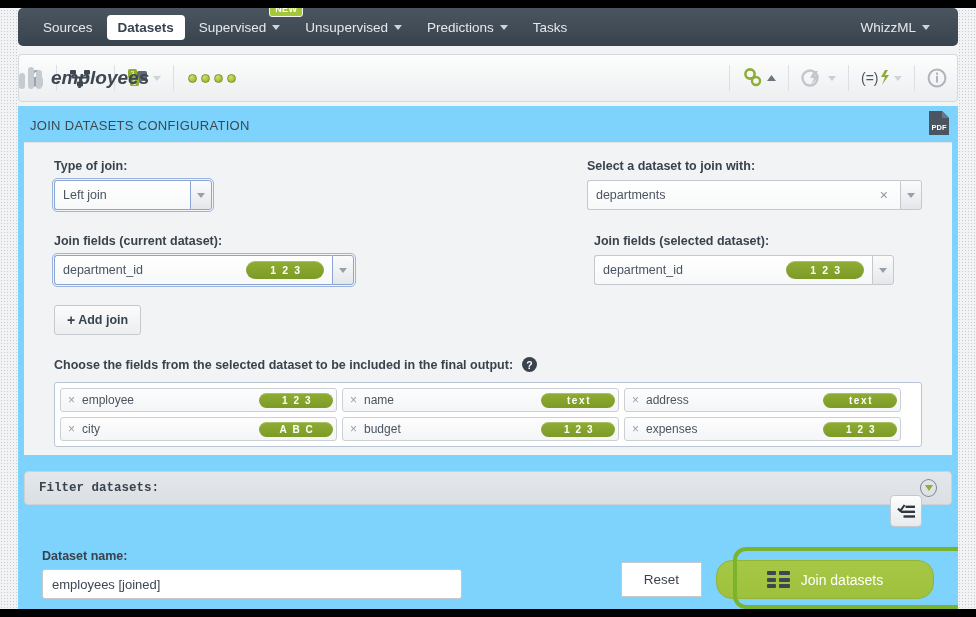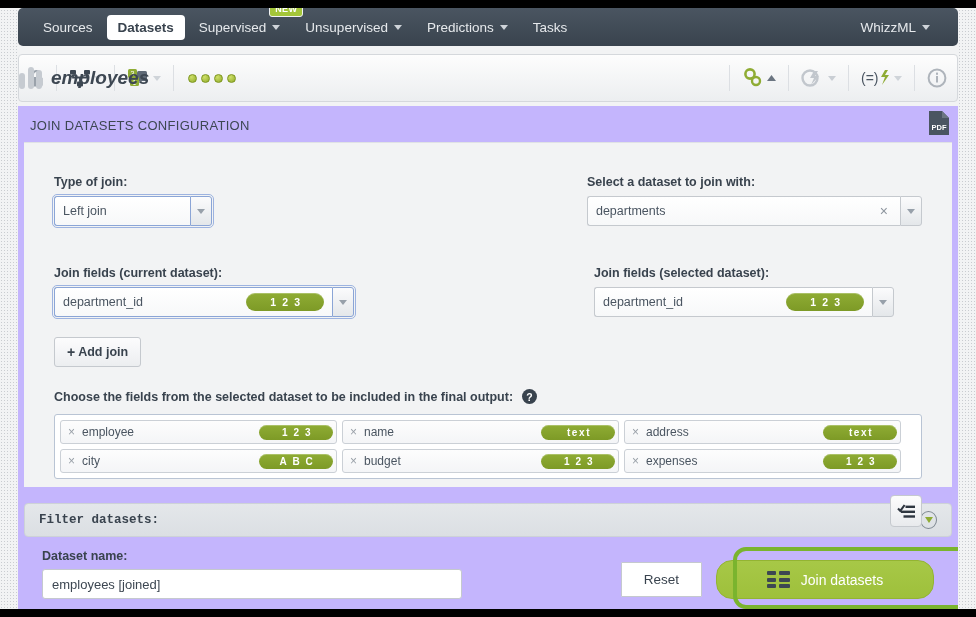--- a/index.html
+++ b/index.html
@@ -88,38 +88,38 @@
   .ds-icon i { display: block; width: 6px; background: #c6cbd1; border-radius: 3px; }
   .ds-icon i:nth-child(1) { height: 16px; }
   .ds-icon i:nth-child(2) { height: 22px; }
   .ds-icon i:nth-child(3) { height: 19px; }
   .tb-title-text { font-size: 19px; font-weight: bold; color: #3d4752; }
   .tb-right { margin-left: auto; display: flex; align-items: center; }
 
   
   .content {
     position: absolute; left: 18px; right: 18px; top: 106px; bottom: 8px;
-    background: #c4b5fd; z-index: 2;
+    background: #7dd3fc; z-index: 2;
     padding: 0 0 0 0;
   }
   .sect-title {
     font-size: 13px; color: #3d4752; letter-spacing: .3px;
     padding: 12px 0 9px 6px;
     border-bottom: 1px solid #e0e2e5;
     margin: 0 6px 0 6px;
   }
   .panel {
     margin: 0 6px;
     background: #f2f3f4;
     padding: 16px 30px 8px 30px;
     position: relative;
   }
   .row { display: flex; gap: 30px; }
   .col { width: 350px; }
-  .flabel { font-size: 12.5px; font-weight: bold; color: #39434e; margin-bottom: 7px; margin-top: 16px; }
+  .flabel { font-size: 12.5px; font-weight: bold; color: #39434e; margin-bottom: 7px; }
 
   .selwrap { display: flex; height: 30px; position: relative; }
   .selbox {
     flex: 1; display: flex; align-items: center;
     background: linear-gradient(#ffffff, #f7f8f9);
     border: 1px solid #c5c9ce;
     border-right: none;
     border-radius: 3px 0 0 3px;
     padding: 0 8px; font-size: 12.5px; color: #4a5561;
     position: relative; overflow: hidden;

